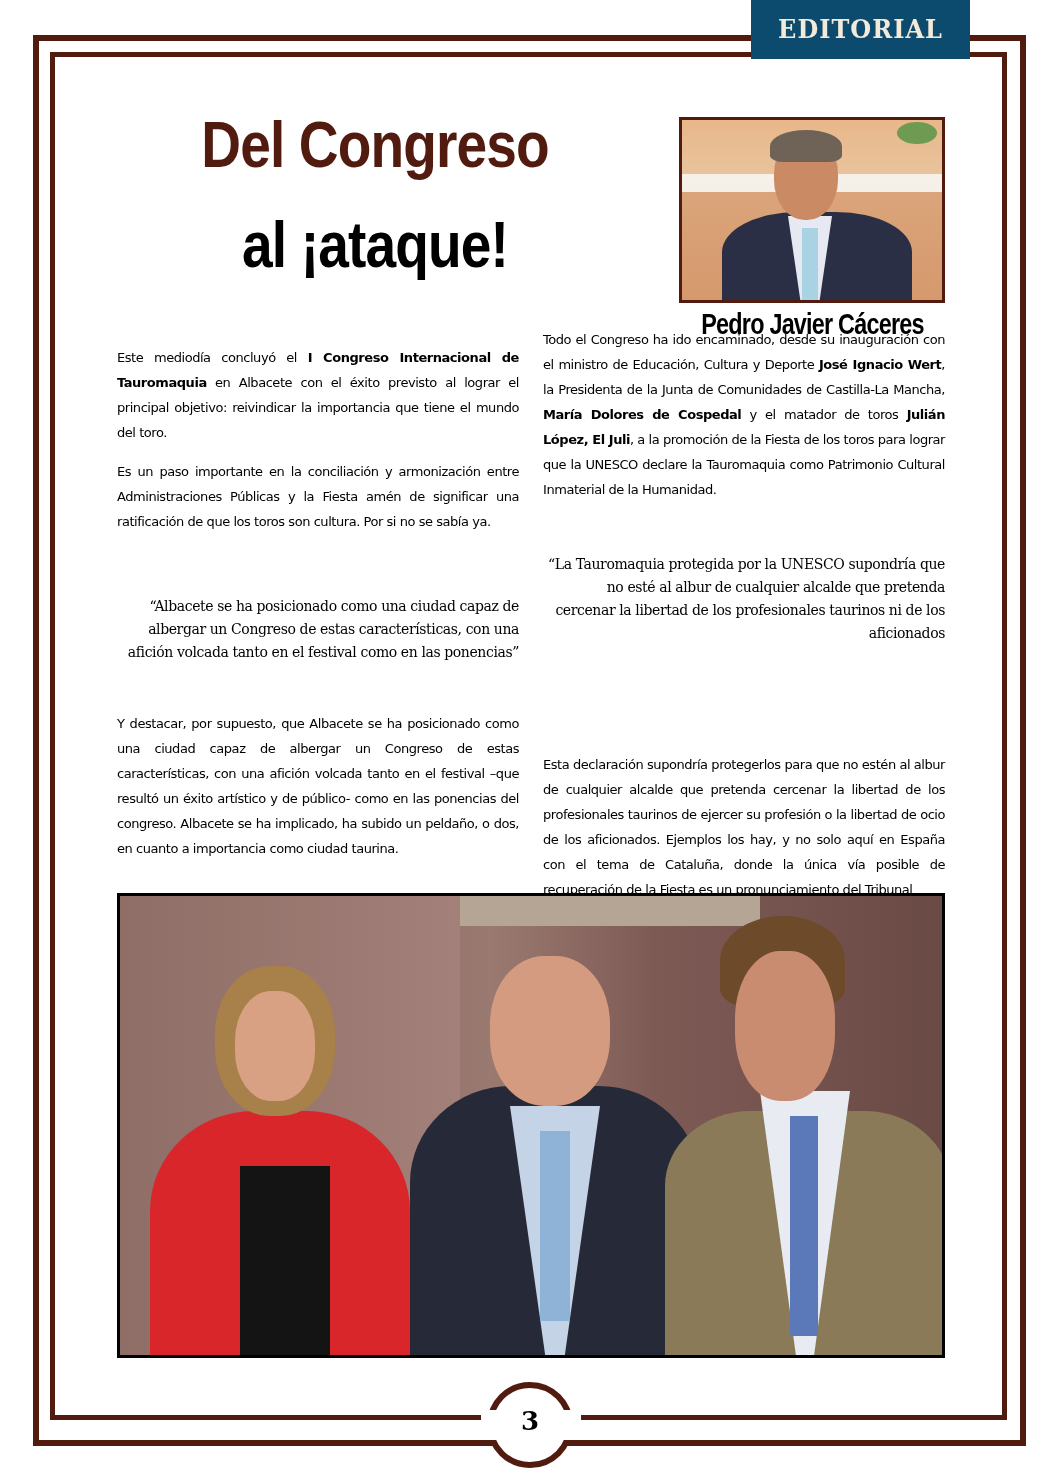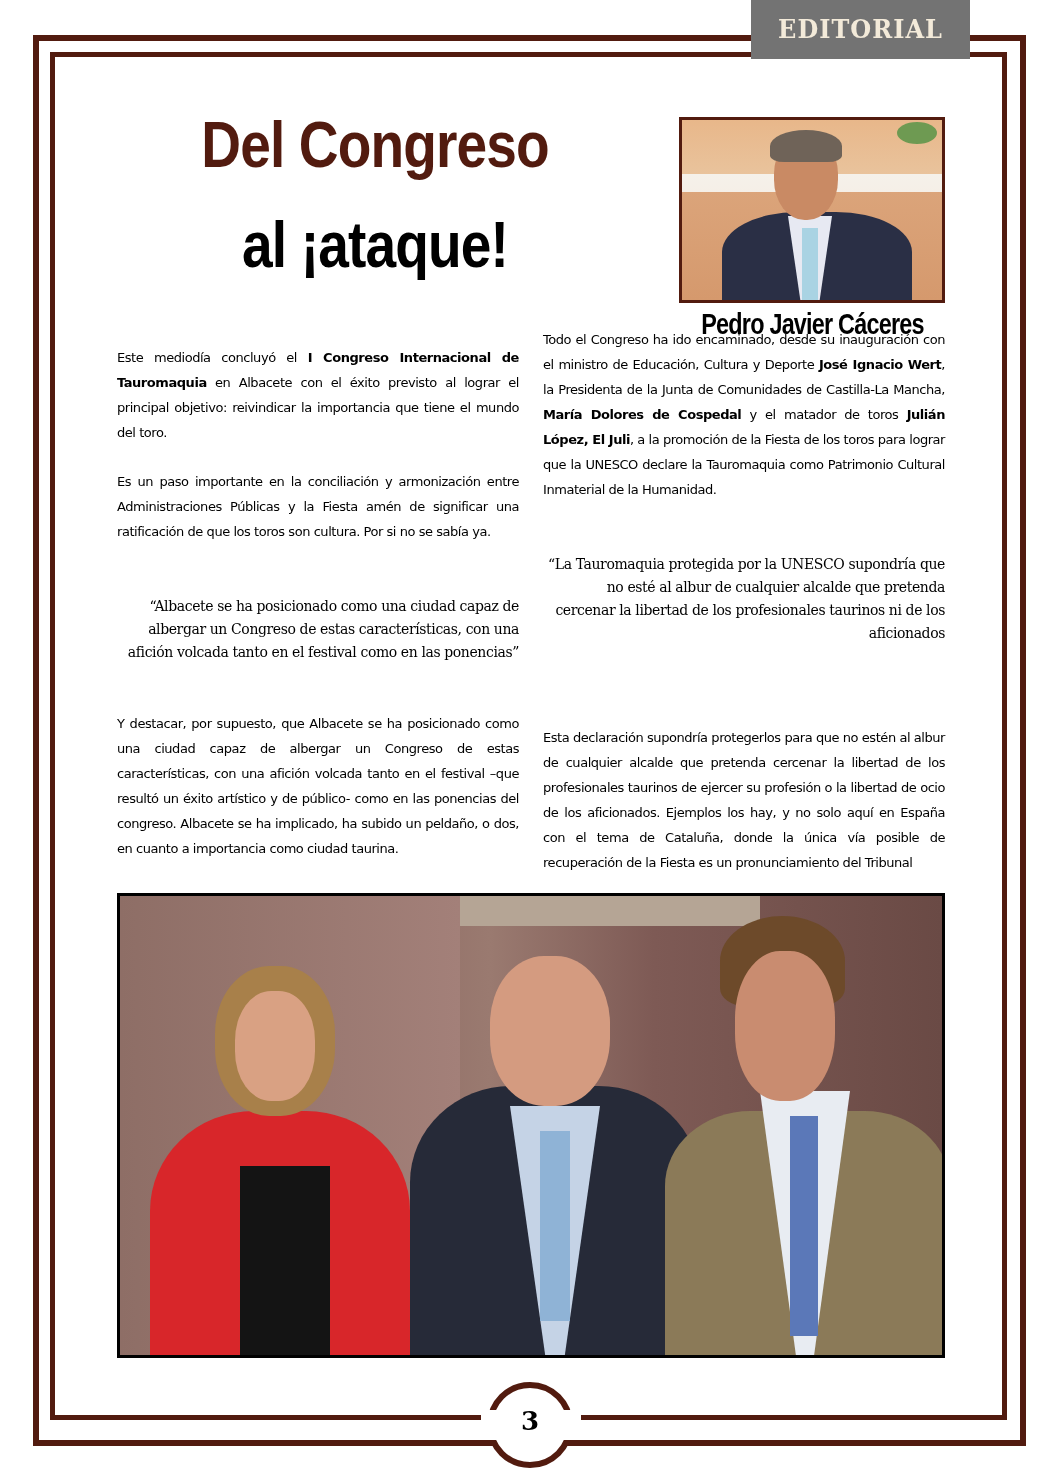--- a/index.html
+++ b/index.html
@@ -1,19 +1,19 @@
 <!DOCTYPE html>
 <html><head>
   <meta charset="utf-8">
   <style>
     html, body { margin:0; padding:0; }
     body { width:1063px; height:1476px; position:relative; background:#ffffff; overflow:hidden; font-family:"DejaVu Sans", sans-serif; color:#000; }
     .frame-outer { position:absolute; left:33px; top:35px; width:993px; height:1411px; box-sizing:border-box; border:6px solid #521b0f; }
     .frame-inner { position:absolute; left:50px; top:52px; width:957px; height:1368px; box-sizing:border-box; border:5px solid #521b0f; }
-    .tab { position:absolute; left:751px; top:0; width:219px; height:59px; background:#737373; display:flex; align-items:center; justify-content:center; }
+    .tab { position:absolute; left:751px; top:0; width:219px; height:59px; background:#0c4a6e; display:flex; align-items:center; justify-content:center; }
     .tab span { color:#f3ead9; font-family:"DejaVu Serif", serif; font-weight:bold; font-size:24px; letter-spacing:1px; transform:scaleY(1.05); }
     .title { position:absolute; left:170px; width:410px; text-align:center; font-family:"Liberation Sans", sans-serif; font-weight:bold; letter-spacing:-1px; transform:scaleX(0.86); transform-origin:center; }
     .title.l1 { top:108px; font-size:64px; color:#521b0f; }
     .title.l2 { top:208px; font-size:64px; color:#000; }
     .portrait { position:absolute; left:679px; top:117px; width:266px; height:186px; box-sizing:border-box; border:3px solid #521b0f; overflow:hidden; background:linear-gradient(180deg,#e8b78a 0%,#e9c39c 30%,#f5f1ea 30%,#f5efe7 40%,#dba47a 40%,#d5996d 100%); }
     .portrait .head { position:absolute; left:92px; top:16px; width:64px; height:84px; border-radius:45% 45% 48% 48%; background:#c98a64; }
     .portrait .hair { position:absolute; left:88px; top:10px; width:72px; height:32px; border-radius:50% 50% 20% 20%; background:#6f6358; }
     .portrait .suit { position:absolute; left:40px; top:92px; width:190px; height:100px; border-radius:40% 40% 0 0; background:#2a2f45; }
     .portrait .shirt { position:absolute; left:106px; top:96px; width:44px; height:90px; background:#e7e9f2; clip-path:polygon(0 0,100% 0,70% 100%,30% 100%); }
     .portrait .tie { position:absolute; left:120px; top:108px; width:16px; height:80px; background:#a9d3e3; }
@@ -52,33 +52,33 @@
   <div class="shirt"></div>
   <div class="tie"></div>
   <div class="head"></div>
   <div class="hair"></div>
 </div>
 <div class="byline">Pedro Javier Cáceres</div>
 
 <div class="col left" style="top:345px;">
   <p><span>Este mediodía concluyó el </span><b>I Congreso Internacional de Tauromaquia</b><span> en Albacete con el éxito previsto al lograr el principal objetivo: reivindicar la importancia que tiene el mundo del toro.</span></p>
 </div>
-<div class="col left" style="top:469px;">
+<div class="col left" style="top:459px;">
   <p>Es un paso importante en la conciliación y armonización entre Administraciones Públicas y la Fiesta amén de significar una ratificación de que los toros son cultura. Por si no se sabía ya.</p>
 </div>
 <div class="quote" style="left:117px; top:575px;margin-top:20px;">“Albacete se ha posicionado como una ciudad capaz de albergar un Congreso de estas características, con una afición volcada tanto en el festival como en las ponencias”</div>
 <div class="col left" style="top:711px;">
   <p>Y destacar, por supuesto, que Albacete se ha posicionado como una ciudad capaz de albergar un Congreso de estas características, con una afición volcada tanto en el festival –que resultó un éxito artístico y de público- como en las ponencias del congreso. Albacete se ha implicado, ha subido un peldaño, o dos, en cuanto a importancia como ciudad taurina.</p>
 </div>
 
 <div class="col right" style="top:327px;">
   <p><span>Todo el Congreso ha ido encaminado, desde su inauguración con el  ministro de Educación, Cultura y Deporte </span><b>José Ignacio Wert</b><span>, la Presidenta de la Junta de Comunidades de Castilla-La Mancha, </span><b>María Dolores de Cospedal</b><span> y el matador de toros </span><b>Julián López, El Juli</b><span>, a la promoción de la Fiesta de los toros para lograr que la UNESCO declare la Tauromaquia como Patrimonio Cultural Inmaterial de la Humanidad.</span></p>
 </div>
 <div class="quote" style="left:543px; top:553px;">“La Tauromaquia protegida por la UNESCO supondría que no esté al albur de cualquier alcalde que pretenda cercenar la libertad de los profesionales taurinos ni de los aficionados</div>
-<div class="col right" style="top:725px;">
+<div class="col right" style="top:752px;">
   <p>Esta declaración supondría protegerlos para que no estén al albur de cualquier alcalde que pretenda cercenar la libertad de los profesionales taurinos de ejercer su profesión o la libertad de ocio de los aficionados. Ejemplos los hay, y no solo aquí en España con el tema de Cataluña, donde la única vía posible de recuperación de la Fiesta es un pronunciamiento del Tribunal</p>
 </div>
 
 <div class="photo">
   <div class="p" style="left:0;top:0;width:340px;height:460px;background:linear-gradient(90deg,#8e6e66,#a38079);"></div>
   <div class="p" style="left:340px;top:0;width:300px;height:30px;background:#b5a595;"></div>
   <div class="p" style="left:30px;top:215px;width:260px;height:250px;border-radius:40% 40% 0 0;background:#d8262a;"></div>
   <div class="p" style="left:120px;top:270px;width:90px;height:190px;background:#141414;"></div>
   <div class="p" style="left:95px;top:70px;width:120px;height:150px;border-radius:45%;background:#a8804a;"></div>
   <div class="p" style="left:115px;top:95px;width:80px;height:110px;border-radius:45%;background:#d9a183;"></div>

